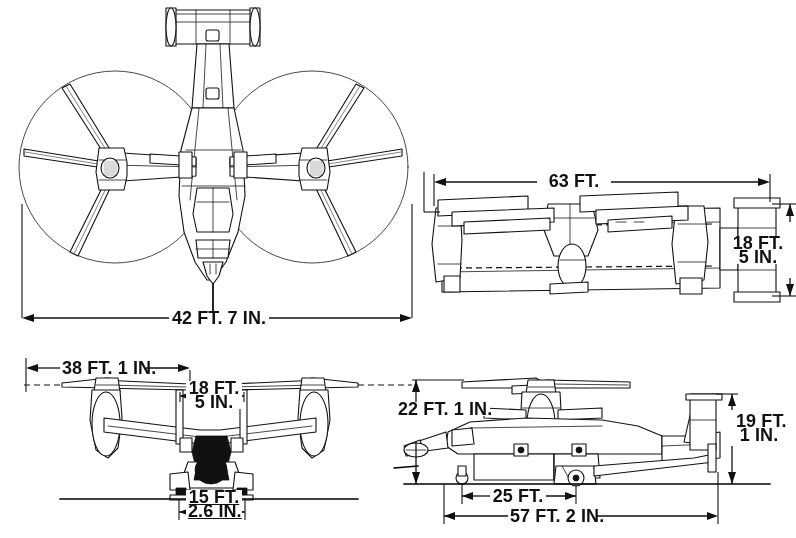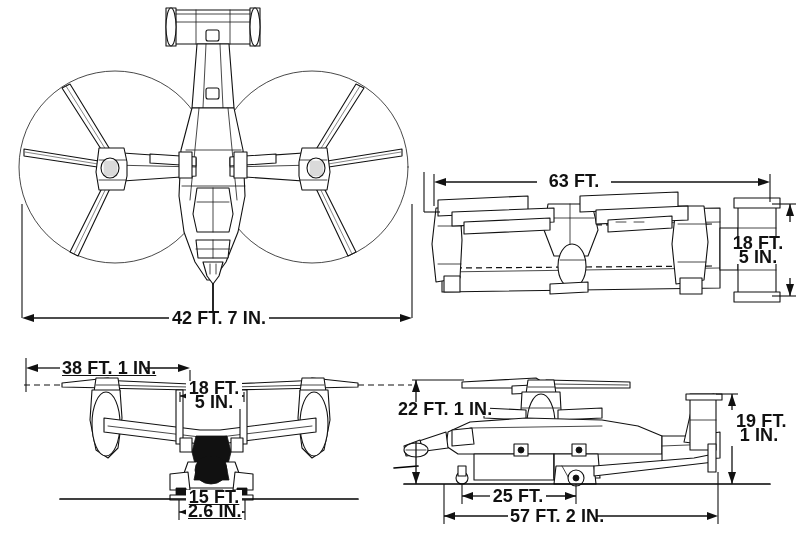--- a/index.html
+++ b/index.html
@@ -362,21 +362,21 @@
 
       <g>
         <path class="extline" d="M179,160 L179,180"></path>
         <path class="extline" d="M245,160 L245,180"></path>
         <path class="dimline" d="M179,172 L196,172"></path>
         <path class="dimline" d="M230,172 L245,172"></path>
         <polygon class="arrow" points="179,172 190,168 190,176"></polygon>
         <polygon class="arrow" points="245,172 234,168 234,176"></polygon>
       </g>
     </svg>
-    <div class="dim-label" style="left:60px; top:21px; width:82px;text-decoration:underline;">38 FT. 1 IN.</div>
+    <div class="dim-label" style="left:60px; top:21px; width:82px;">38 FT. 1 IN.</div>
     <div class="dim-label two-line" style="left:186px; top:41px; width:52px;"><span>18 FT.</span><br><span>5 IN.</span></div>
     <div class="dim-label two-line" style="left:186px; top:150px; width:52px;text-decoration:underline;"><span>15 FT.</span><br><span>2.6 IN.</span></div>
   </div>
 
   <div class="view" style="left:394px; top:350px; width:386px; height:188px;text-decoration:underline;">
     <svg width="386" height="188" viewBox="0 0 386 188">
 
       <g>
         <path class="fill-w" d="M68,32 L142,28 L150,33 L142,38 L68,38 Z"></path>
         <path class="fill-w" d="M152,30 L236,32 L236,38 L152,38 Z"></path>

